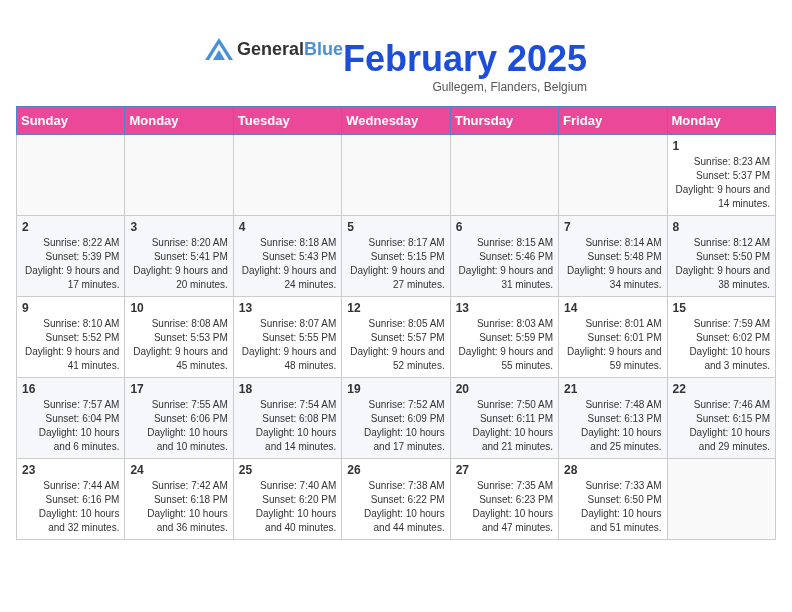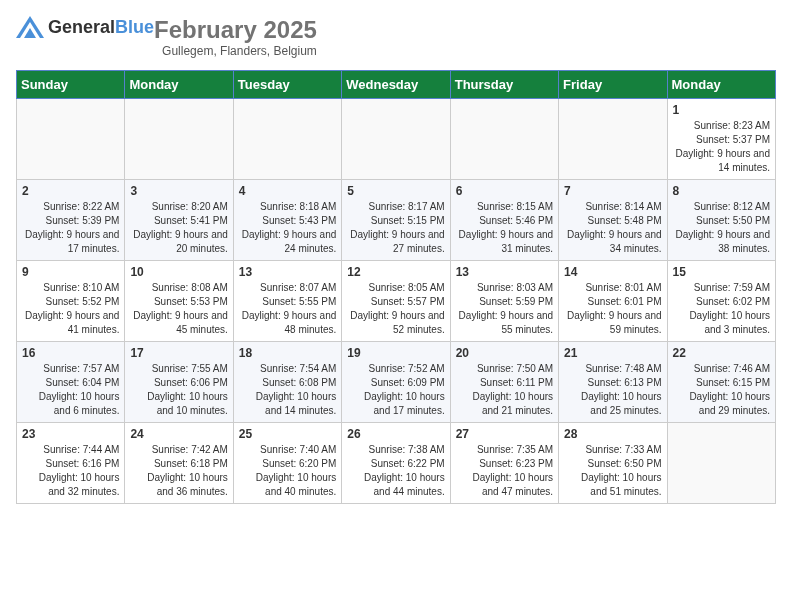--- a/index.html
+++ b/index.html
@@ -5,23 +5,24 @@
     * { box-sizing: border-box; margin: 0; padding: 0; }
     body {
       font-family: Arial, sans-serif;
       background: #fff;
       width: 792px;
       min-height: 612px;
       padding: 16px;
     }
     .header {
       display: flex;
-      justify-content: flex-start;
+      justify-content: center;
       align-items: flex-start;
       margin-bottom: 12px;
+      margin-top: 22px;
     }
     .logo {
       display: flex;
       align-items: center;
       gap: 4px;
     }
     .logo-text-general {
       font-size: 18px;
       font-weight: bold;
       color: #333;
@@ -32,35 +33,35 @@
       color: #4a90d9;
     }
     .logo-icon {
       width: 28px;
       height: 22px;
     }
     .title-block {
       text-align: right;
     }
     .month-title {
-      font-size: 24px;
-      font-weight: bold;
-      color: #737373;
+      font-size: 36px;
+      font-weight: bold;
+      color: #1d4ed8;
     }
     .location-title {
       font-size: 12px;
       color: #555;
     }
     .calendar {
       width: 100%;
       border-collapse: collapse;
       border: 1px solid #ccc;
     }
     .calendar th {
-      background-color: #15803d;
+      background-color: #ec4899;
       color: #fff;
       font-size: 13px;
       font-weight: bold;
       padding: 6px 4px;
       text-align: left;
       border: 1px solid #5580cc;
     }
     .calendar td {
       vertical-align: top;
       border: 1px solid #ccc;

